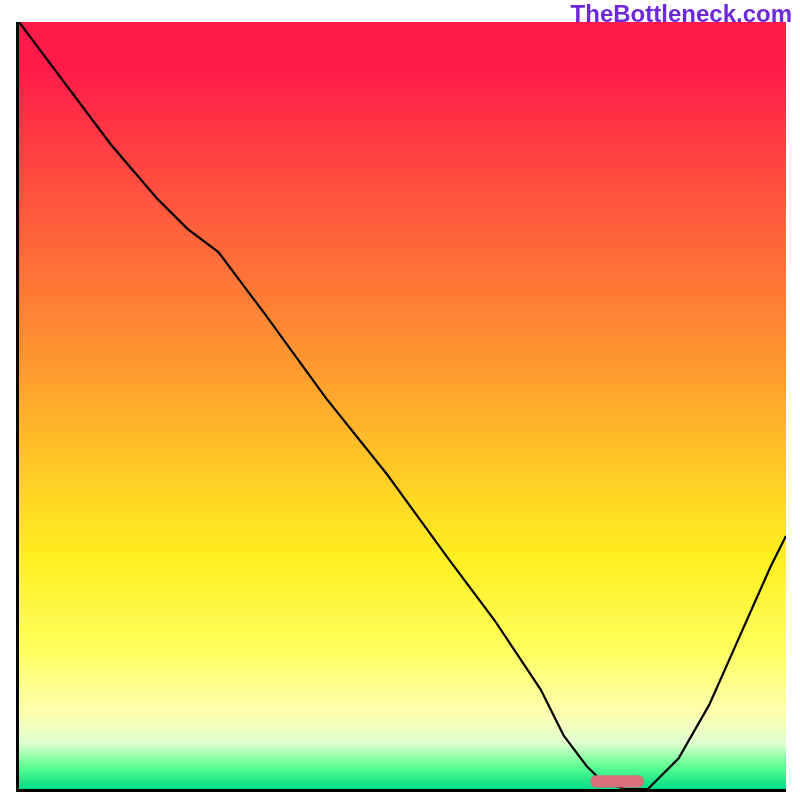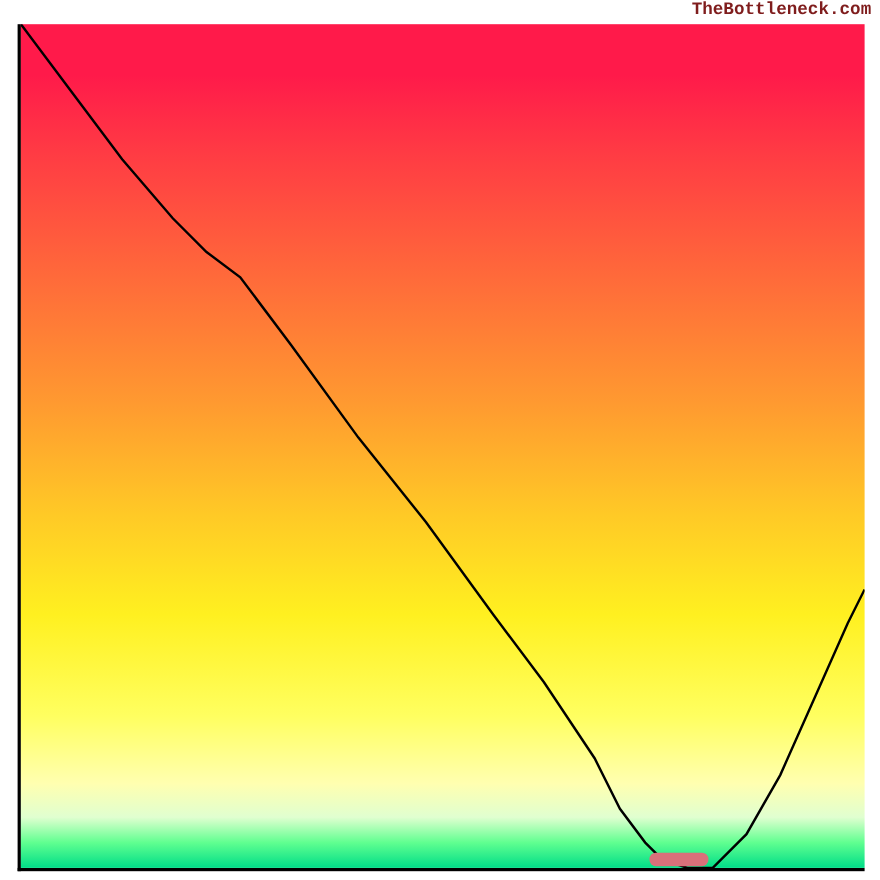--- a/index.html
+++ b/index.html
@@ -52,24 +52,24 @@
     position: absolute;
     left: 0;
     top: 0;
     width: 100%;
     height: 100%;
   }
   .watermark {
     position: absolute;
     top: 0;
     right: 8px;
-    font-family: Liberation Mono, monospace;
-    font-size: 16px;
+    font-family: Liberation Sans, sans-serif;
+    font-size: 24px;
     font-weight: bold;
-    color: #7f1d1d;
+    color: #6d28d9;
   }
   .marker {
     fill: #d9707a;
     stroke: none;
   }
 </style>
 </head>
 <body>
 
 <div class="chart-wrap">

